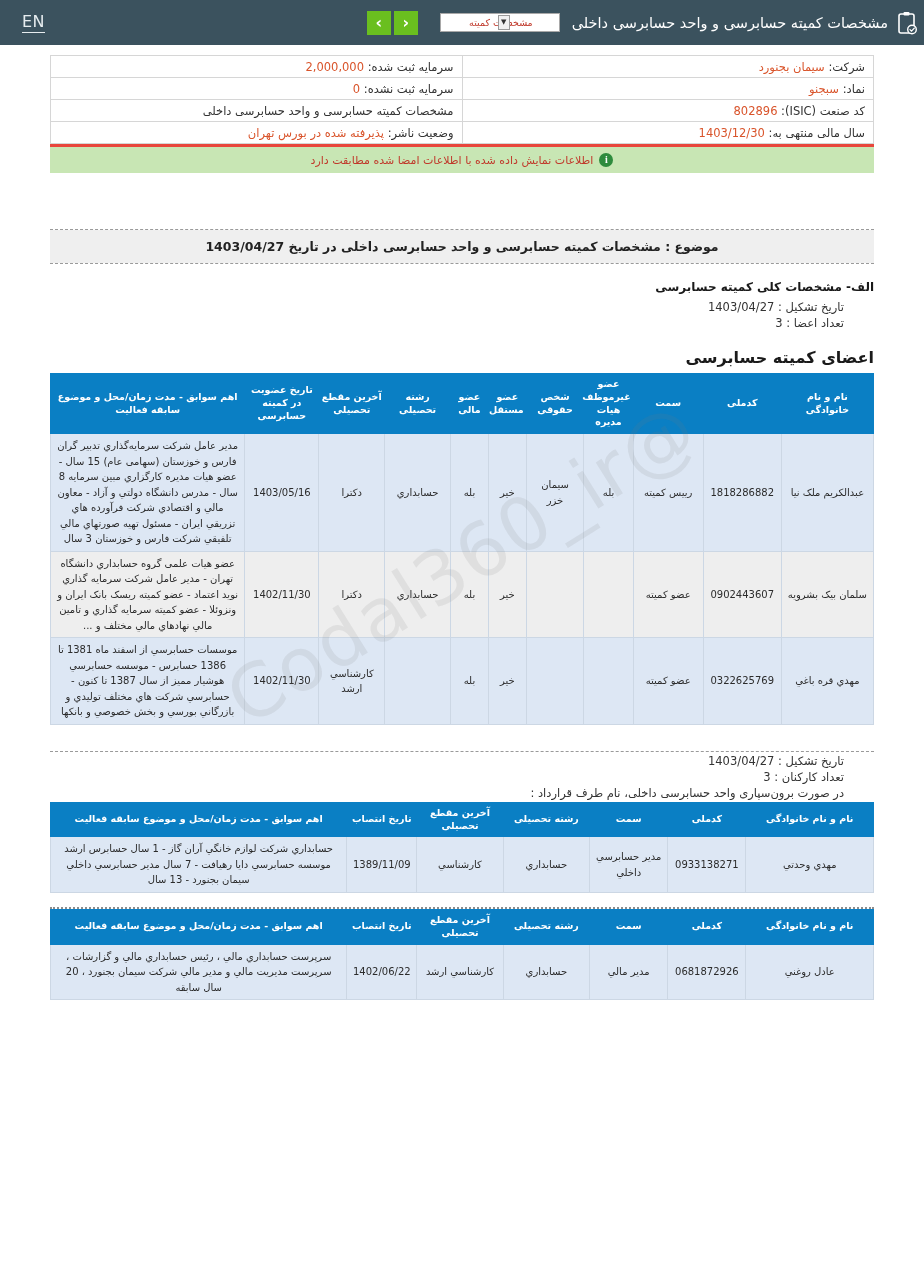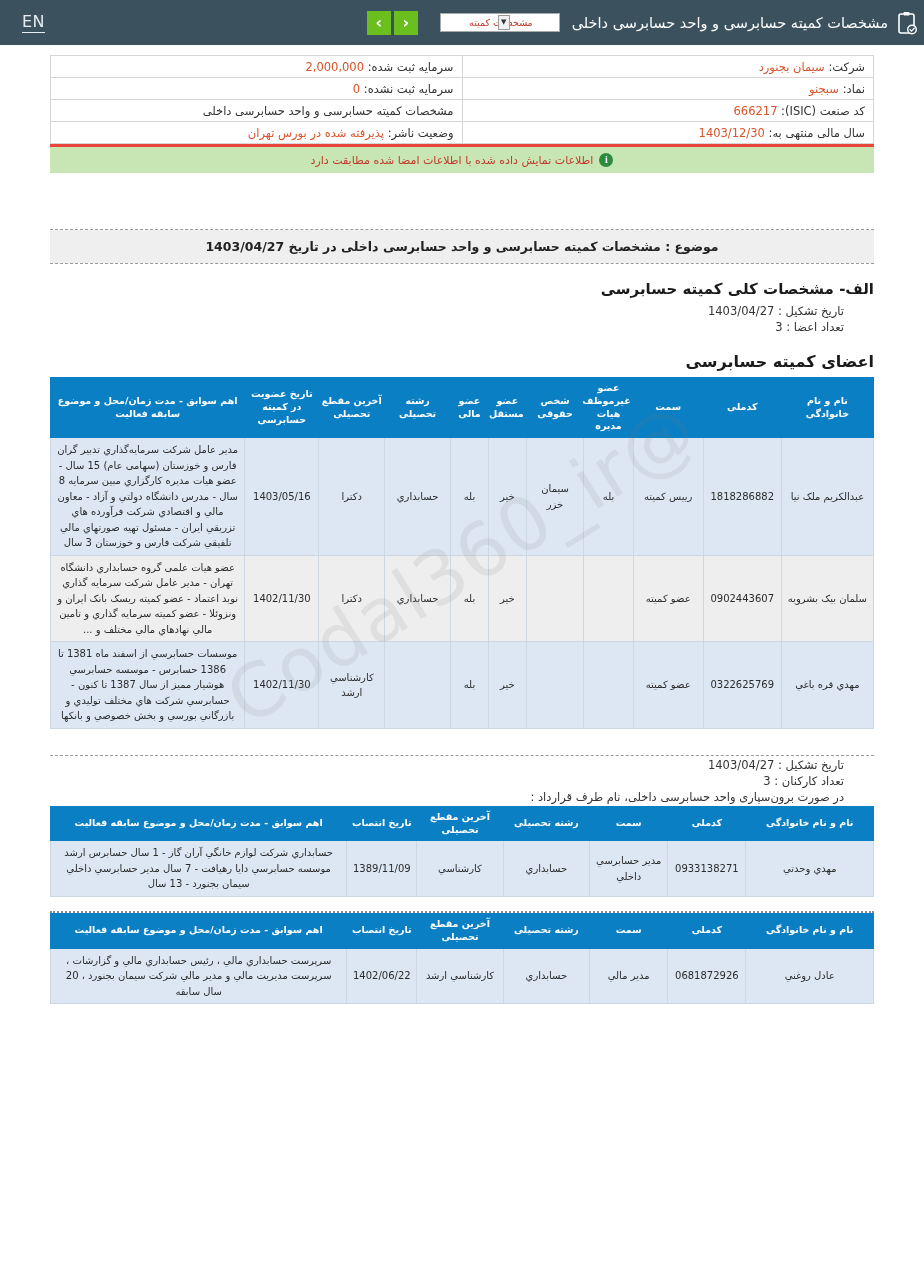--- a/index.html
+++ b/index.html
@@ -138,21 +138,21 @@
     background: #efefef;
     text-align: center;
     font-size: 12.5px;
     font-weight: bold;
     color: #222;
     padding: 9px 6px;
   }
 
   .section-block { padding: 0 50px; }
   .sec-title {
-    font-size: 15px;
+    font-size: 12px;
     font-weight: bold;
     color: #1a1a1a;
     margin: 16px 0 6px 0;
     text-align: right;
   }
   .sec-line {
     font-size: 11.5px;
     color: #333;
     margin: 2px 0;
     text-align: right;
@@ -270,21 +270,21 @@
           <span class="val">سبجنو</span>
         </td>
         <td class="left-col">
           <span>سرمایه ثبت نشده:</span>
           <span class="val">0</span>
         </td>
       </tr>
       <tr>
         <td class="right-col">
           <span>کد صنعت (ISIC):</span>
-          <span class="val">666217</span>
+          <span class="val">802896</span>
         </td>
         <td class="left-col">مشخصات کمیته حسابرسی و واحد حسابرسی داخلی</td>
       </tr>
       <tr>
         <td class="right-col">
           <span>سال مالی منتهی به:</span>
           <span class="val">1403/12/30</span>
         </td>
         <td class="left-col">
           <span>وضعیت ناشر:</span>

